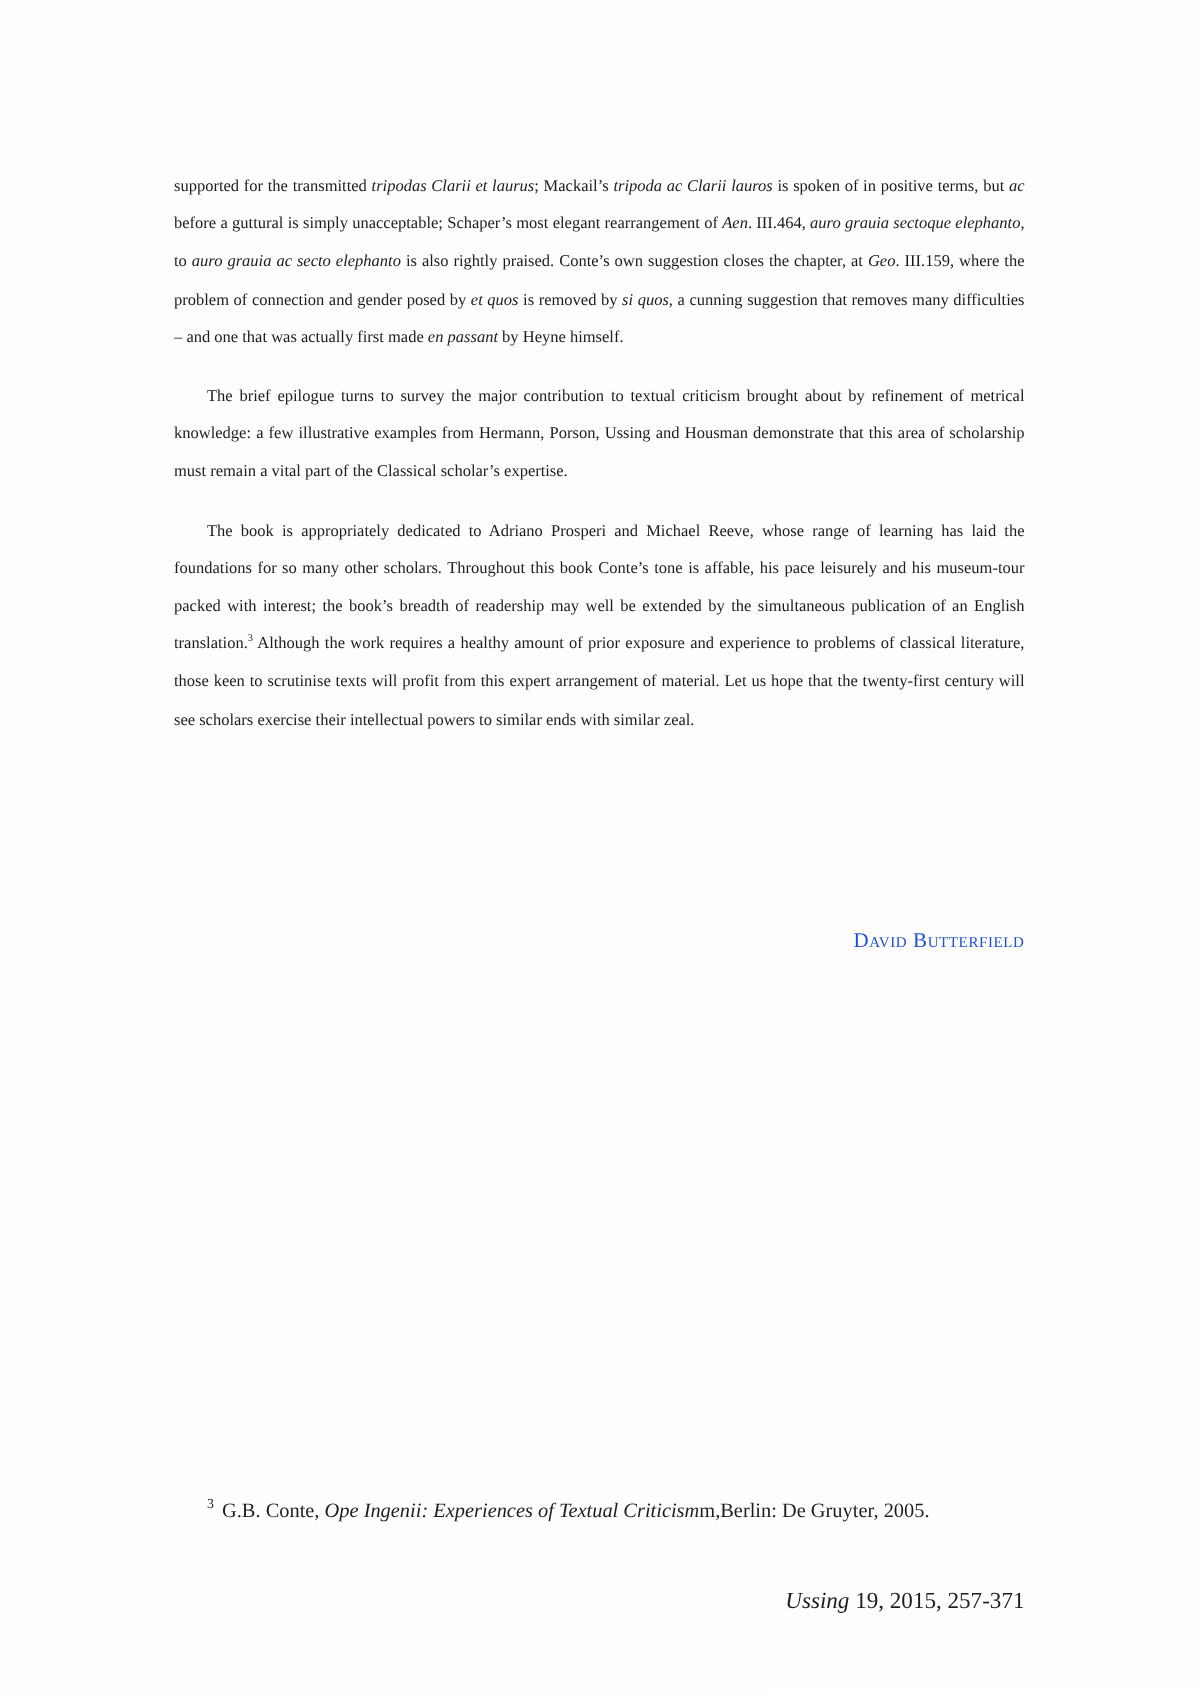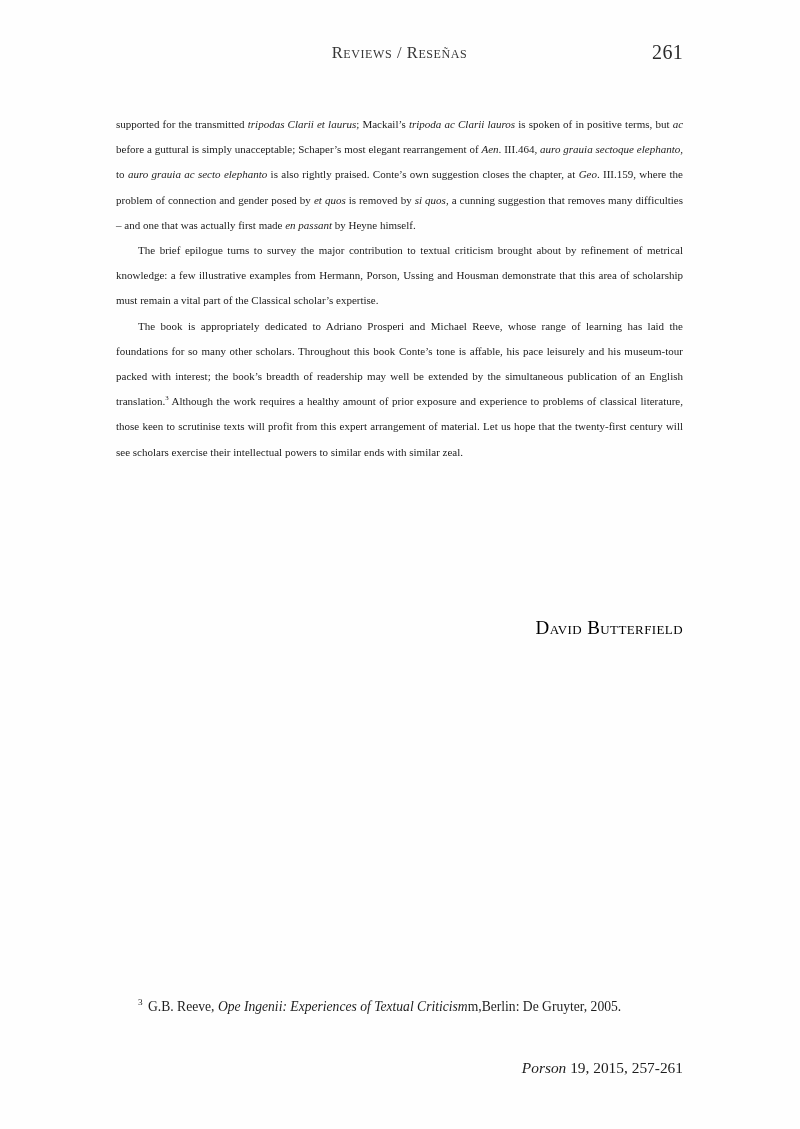--- a/index.html
+++ b/index.html
@@ -56,20 +56,21 @@
     margin: 0;
     font-size: 11px;
     line-height: 25.2px;
     text-align: justify;
     text-justify: inter-word;
     color: #1b1b1b;
     hyphens: none;
   }
   .para + .para {
     text-indent: 22px;
+    margin-top: 14px;
   }
   .para i, .para em {
     font-style: italic;
   }
   sup.fn-mark {
     font-size: 0.62em;
     vertical-align: super;
     line-height: 0;
   }
 
@@ -79,23 +80,23 @@
     top: 615px;
     left: 116px;
     width: 567px;
     text-align: right;
     font-size: 17.2px;
     line-height: 25.4px;
     color: #1b1b1b;
   }
   .sig-name {
     font-variant: small-caps;
-    font-size: 19px;
+    font-size: 14px;
     letter-spacing: 0.4px;
-    color: #000000;
+    color: #1d4ed8;
   }
   .sig-affil { }
   .sig-email { }
 
   
   .footnote {
     position: absolute;
     top: 997px;
     left: 138px;
     width: 550px;
@@ -126,36 +127,32 @@
   }
   .footer .journal {
     font-style: italic;
   }
 </style>
 </head>
 <body>
 
 <div class="page">
 
-  <div class="running-head">
-    <span class="rh-title">Reviews / Reseñas</span>
-    <span class="rh-folio">261</span>
-  </div>
 
   <div class="body-text">
 
     <p class="para"><span>supported for the transmitted </span><i>tripodas Clarii et laurus</i><span>; Mackail’s </span><i>tripoda ac Clarii lauros</i><span> is spoken of in positive terms, but </span><i>ac</i><span> before a guttural is simply unacceptable; Schaper’s most elegant rearrangement of </span><i>Aen</i><span>. III.464, </span><i>auro grauia sectoque elephanto</i><span>, to </span><i>auro grauia ac secto elephanto</i><span> is also rightly praised. Conte’s own suggestion closes the chapter, at </span><i>Geo</i><span>. III.159, where the problem of connection and gender posed by </span><i>et quos</i><span> is removed by </span><i>si quos</i><span>, a cunning suggestion that removes many difficulties – and one that was actually first made </span><i>en passant</i><span> by Heyne himself.</span></p>
 
     <p class="para"><span>The brief epilogue turns to survey the major contribution to textual criticism brought about by refinement of metrical knowledge: a few illustrative examples from Hermann, Porson, Ussing and Housman demonstrate that this area of scholarship must remain a vital part of the Classical scholar’s expertise.</span></p>
 
     <p class="para"><span>The book is appropriately dedicated to Adriano Prosperi and Michael Reeve, whose range of learning has laid the foundations for so many other scholars. Throughout this book Conte’s tone is affable, his pace leisurely and his museum-tour packed with interest; the book’s breadth of readership may well be extended by the simultaneous publication of an English translation.</span><sup class="fn-mark">3</sup><span> Although the work requires a healthy amount of prior exposure and experience to problems of classical literature, those keen to scrutinise texts will profit from this expert arrangement of material. Let us hope that the twenty-first century will see scholars exercise their intellectual powers to similar ends with similar zeal.</span></p>
 
   </div>
 
   <div class="signature">
     <div class="sig-name">David Butterfield</div>
   </div>
 
-  <div class="footnote"><sup>3</sup><span> G.B. Reeve, </span><i>Ope Ingenii: Experiences of Textual Criticism</i><span>m,Berlin: De Gruyter, 2005.</span></div>
+  <div class="footnote"><sup>3</sup><span> G.B. Conte, </span><i>Ope Ingenii: Experiences of Textual Criticism</i><span>m,Berlin: De Gruyter, 2005.</span></div>
 
-  <div class="footer"><span class="journal">Porson</span><span> 19, 2015, 257-261</span></div>
+  <div class="footer"><span class="journal">Ussing</span><span> 19, 2015, 257-371</span></div>
 
 </div>
 
 </body></html>

